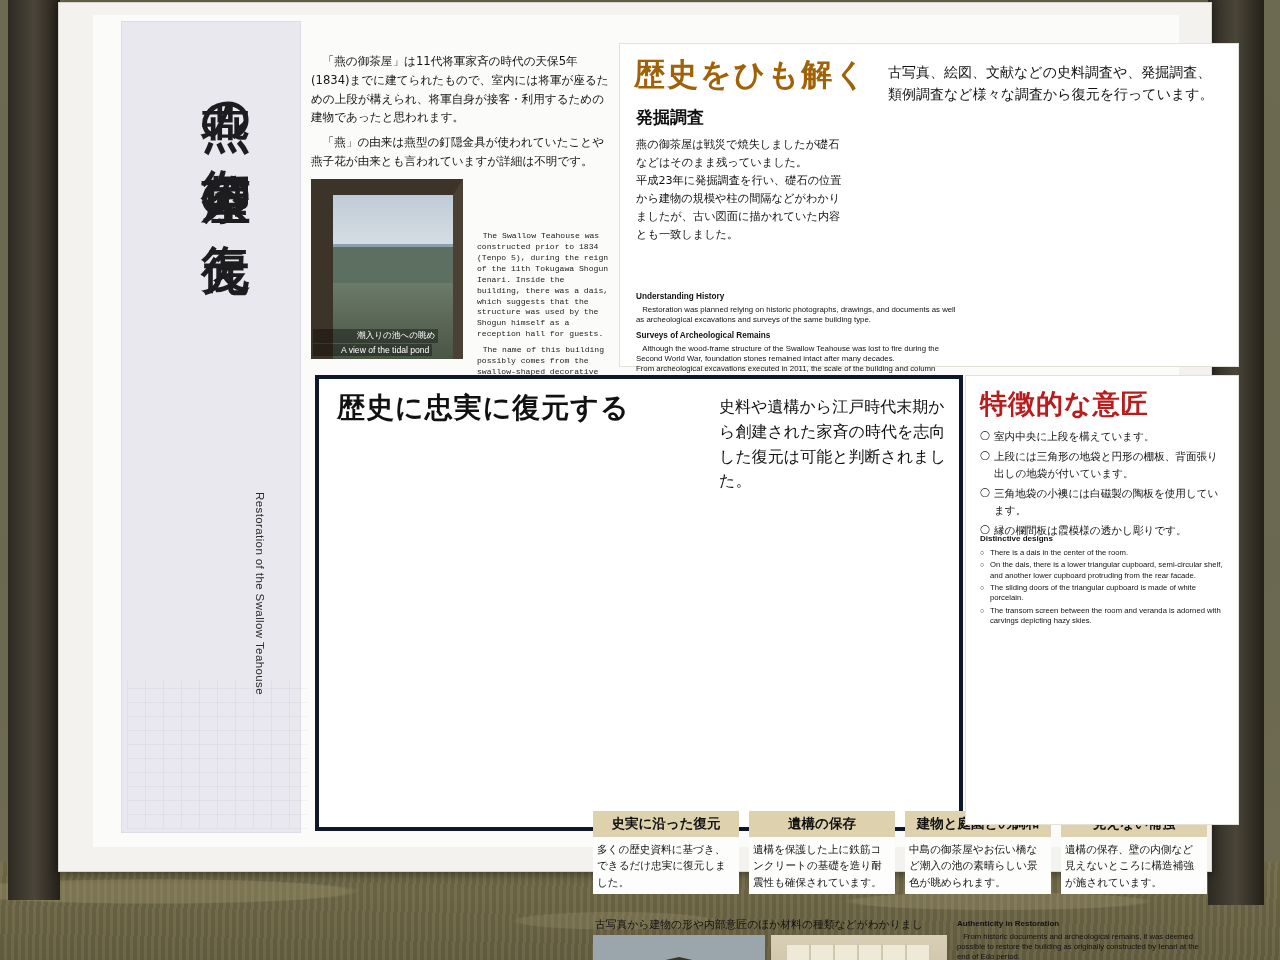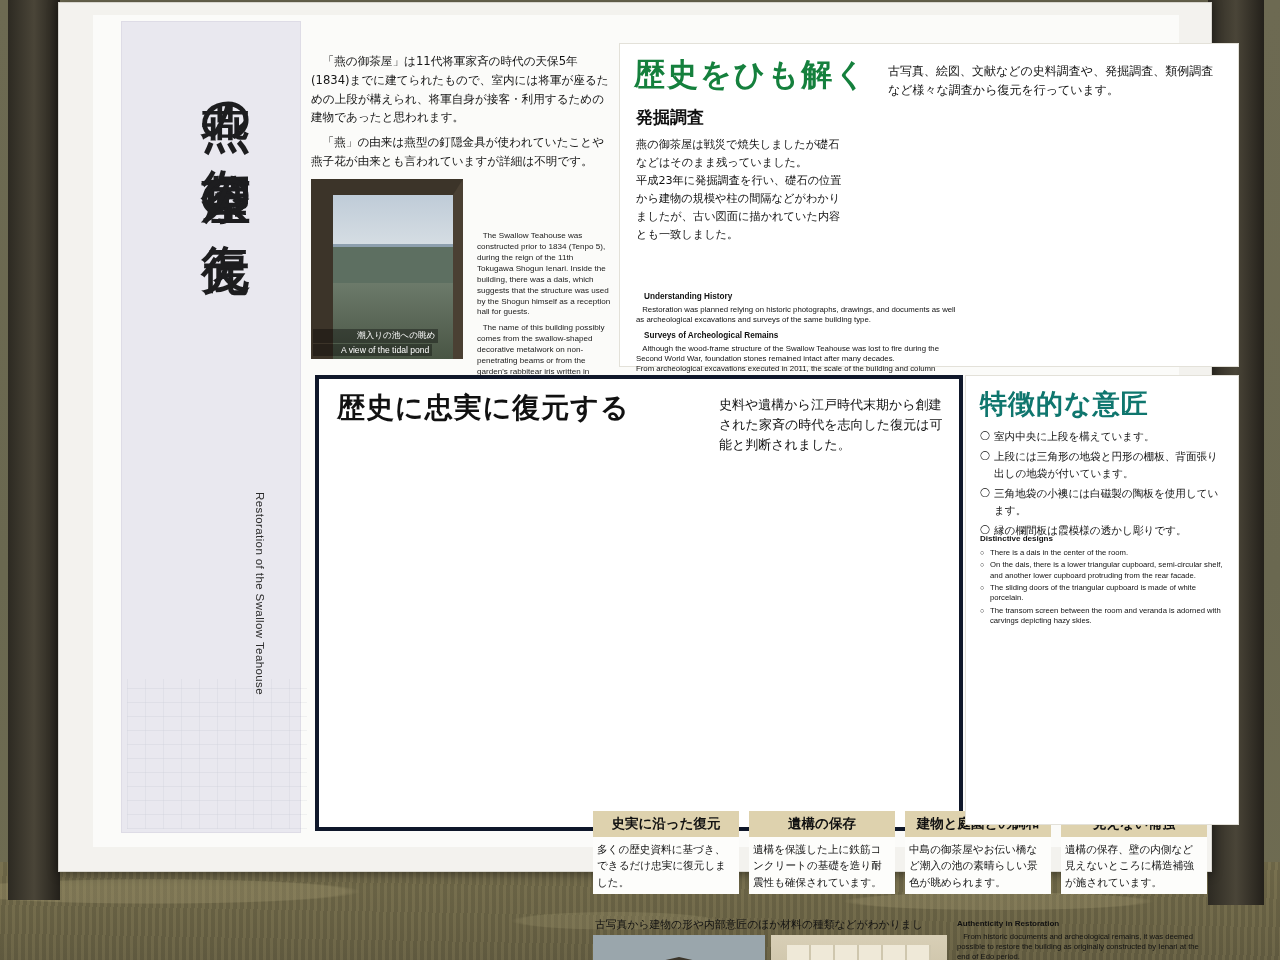--- a/index.html
+++ b/index.html
@@ -55,39 +55,39 @@
   .ph-tidal .sky{position:absolute;left:0;top:0;width:100%;height:36%;
     background:linear-gradient(#b8c6d4,#d5dde3);}
   .ph-tidal .frame{position:absolute;left:0;top:0;width:100%;height:100%;
     border-left:22px solid #3c3429;border-top:16px solid #3c3429;border-right:10px solid #4a4033;
     box-sizing:border-box;}
   .ph-tidal .water{position:absolute;left:0;bottom:0;width:100%;height:42%;
     background:linear-gradient(#6c7a6a,#495544);}
   .cap{position:absolute;font-size:8.6px;color:#fff;background:rgba(0,0,0,.35);padding:1px 3px;}
   .en-note{position:absolute;left:418px;top:228px;width:134px;
     font-size:8.1px;line-height:1.35;color:#1a1a1a;}
-  .en-note p{margin:0 0 5px 0;text-indent:.7em;}
+  .en-note p{margin:0 0 5px 0;text-indent:.7em;font-family:Liberation Mono, monospace;}
 
   
   .p-history{left:560px;top:40px;width:618px;height:322px;border:1px solid #e3e1d9;}
   .h1-jp{position:absolute;left:14px;top:10px;font-family:"DejaVu Serif",serif;font-weight:700;
-    font-size:31px;letter-spacing:2px;color:#15803d;}
-  .h1-side{position:absolute;left:268px;top:18px;width:330px;font-size:12px;line-height:1.6;
-    font-family:Liberation Serif, serif;color:#111;}
+    font-size:31px;letter-spacing:2px;color:#a16207;}
+  .h1-side{position:absolute;left:268px;top:18px;width:330px;font-size:14px;line-height:1.6;
+    font-family:Liberation Mono, monospace;color:#111;}
   .h2-jp{position:absolute;font-family:"DejaVu Serif",serif;font-weight:700;font-size:17px;color:#111;}
   .col-jp{position:absolute;font-family:"DejaVu Sans",sans-serif;font-size:11.2px;line-height:1.6;color:#111;}
   .col-en{position:absolute;font-size:7.8px;line-height:1.33;color:#111;}
-  .col-en h4{margin:0 8px 2px;font-size:8.2px;}
+  .col-en h4{margin:0 0 2px;font-size:8.2px;}
   .col-en p{margin:0 0 5px;text-indent:.8em;}
 
   
   .p-restore{left:256px;top:372px;width:640px;height:448px;border:4px solid #0f172a;background:#fff;}
   .h1b{position:absolute;left:18px;top:10px;font-family:"DejaVu Serif",serif;font-weight:700;
     font-size:28px;letter-spacing:1px;color:#111;}
-  .h1b-side{position:absolute;left:400px;top:16px;width:228px;font-size:13px;line-height:1.55;
+  .h1b-side{position:absolute;left:400px;top:16px;width:228px;font-size:16px;line-height:1.55;
     font-family:Liberation Serif, serif;color:#111;}
   .card{position:absolute;width:146px;background:#fdfdfb;}
   .card .ct{background:#ded2ae;font-family:"DejaVu Serif",serif;font-weight:700;font-size:13.5px;
     color:#111;padding:4px 5px;text-align:center;}
   .card .cb{font-family:"DejaVu Sans",sans-serif;font-size:10.6px;line-height:1.55;color:#111;padding:4px 4px;}
 
   .ph-ext{position:absolute;left:274px;top:556px;width:172px;height:96px;
     background:linear-gradient(#9aa6ac 0 30%, #6d7a5f 30% 58%, #4e5a48 58% 100%);}
   .ph-ext .roof{position:absolute;left:16px;top:22px;width:140px;height:26px;background:#3b352a;
     clip-path:polygon(8% 100%,0 60%,50% 0,100% 60%,92% 100%);}
@@ -96,21 +96,21 @@
   .ph-int .shoji{position:absolute;left:16px;top:10px;width:144px;height:50px;
     background:repeating-linear-gradient(90deg,#efe9d8 0 22px,#cfc7ae 22px 24px);}
   .jp-line{position:absolute;font-family:"DejaVu Sans",sans-serif;font-size:10.8px;line-height:1.55;color:#111;}
   .en-col2{position:absolute;left:638px;top:540px;width:246px;font-size:7.7px;line-height:1.32;color:#111;}
   .en-col2 h4{margin:0 0 2px;font-size:8px;}
   .en-col2 p{margin:0 0 6px;text-indent:.8em;}
 
   
   .p-design{left:906px;top:372px;width:272px;height:448px;border:1px solid #e3e1d9;background:#fff;}
   .h1c{position:absolute;left:14px;top:10px;font-family:"DejaVu Serif",serif;font-weight:700;
-    font-size:27px;letter-spacing:1px;color:#0f766e;}
+    font-size:27px;letter-spacing:1px;color:#b91c1c;}
   .bullets{position:absolute;left:14px;top:52px;width:246px;
     font-family:"DejaVu Sans",sans-serif;font-size:10.6px;line-height:1.6;color:#111;}
   .bullets div{margin-bottom:3px;padding-left:14px;position:relative;}
   .bullets div:before{content:"◯";position:absolute;left:0;top:0;font-size:9px;}
   .en-design{position:absolute;left:14px;top:150px;width:246px;font-size:7.7px;line-height:1.35;color:#111;}
   .en-design h4{margin:8px 0 3px;font-size:8px;}
   .en-design div{padding-left:10px;position:relative;margin-bottom:2px;}
   .en-design div:before{content:"○";position:absolute;left:0;top:0;font-size:7px;}
 
   

